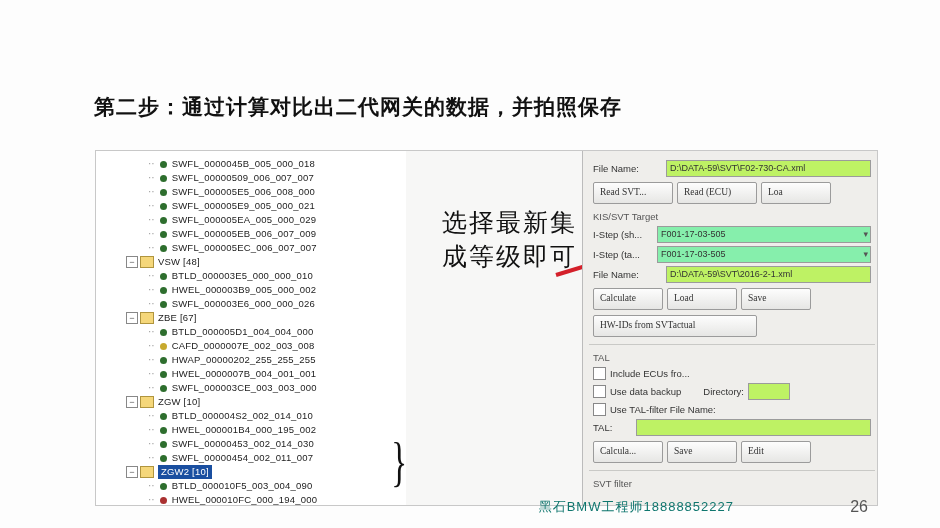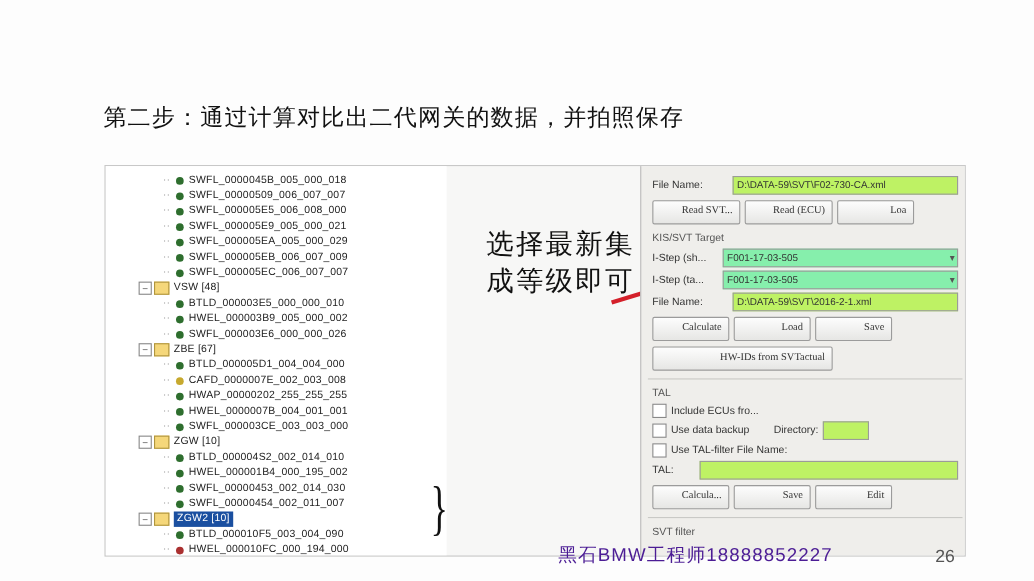--- a/index.html
+++ b/index.html
@@ -1,17 +1,17 @@
 <!DOCTYPE html>
 <html><head>
 <meta charset="utf-8">
 <style>
   html,body{margin:0;padding:0;width:940px;height:528px;background:#fdfdfd;font-family:"Microsoft YaHei",Arial,sans-serif;overflow:hidden}
   .page{position:relative;width:940px;height:528px;box-sizing:border-box;padding:38px 60px 0 60px}
-  .heading{font-size:21px;font-weight:400;color:#111;letter-spacing:1px;margin:55px 0 0 34px}
+  .heading{font-size:21px;font-weight:700;color:#111;letter-spacing:1px;margin:55px 0 0 34px}
   .shot-area{position:absolute;left:95px;top:150px;width:783px;height:356px;border:1px solid #c8c8c8;background:#f7f7f6;overflow:hidden;box-sizing:border-box}
   
   .tree{position:absolute;left:0;top:0;width:310px;height:100%;background:#fff;font:10px/14px "MS Sans Serif",Tahoma,sans-serif;color:#222;padding:6px 0 6px 8px;box-sizing:border-box}
   .row{display:flex;align-items:center;height:14px;white-space:nowrap}
   .dash{color:#999;margin-right:2px}
   .box{display:inline-flex;width:10px;height:10px;border:1px solid #888;align-items:center;justify-content:center;font-size:9px;margin-right:2px;color:#555;background:#fff}
   .folder{width:12px;height:10px;background:#f5d77a;border:1px solid #b0953e;margin-right:4px}
   .dot{width:7px;height:7px;border-radius:50%;margin:0 5px 0 3px;background:#2e6e2e}
   .dot.yel{background:#c7a92e}
   .dot.red{background:#aa3030}
@@ -20,34 +20,34 @@
   .ind1{padding-left:22px}
   .ind2{padding-left:44px}
   .brace{position:absolute;left:290px;top:286px;font-size:55px;color:#111;font-family:serif;line-height:50px;transform:scaleX(.6)}
   
   .callout{position:absolute;left:346px;top:54px;font-size:25px;font-weight:400;color:#111;text-align:center;line-height:34px;letter-spacing:2px;white-space:nowrap}
   
   .panel{position:absolute;right:0;top:0;width:295px;height:100%;background:#efeeeb;border-left:1px solid #bbb;font:10px/12px Tahoma,sans-serif;color:#333;padding:6px 6px 0 10px;box-sizing:border-box}
   .fld{display:flex;align-items:center;margin:3px 0;gap:15px}
   .flbl{min-width:58px;font-size:9.5px}
   .txt{flex:1;height:15px;background:#bef264;border:1px solid #9b9b9b;font-size:9px;padding:0 3px;line-height:15px;overflow:hidden;white-space:nowrap}
-  .btn{height:20px;background:linear-gradient(#fdfdfd,#e6e6e4);border:1px solid #9b9b9b;border-radius:2px;font:9.5px Tahoma;padding:0 6px;min-width:66px;text-align:right;line-height:18px;display:inline-block}
+  .btn{height:20px;background:linear-gradient(#fdfdfd,#e6e6e4);border:1px solid #9b9b9b;border-radius:2px;font:9.5px Tahoma;padding:0 6px;min-width:66px;text-align:left;line-height:18px;display:inline-block}
   .btn.long{min-width:150px}
   .btn.sm{min-width:56px}
   .row-btn{display:flex;gap:4px;margin:5px 0}
   .groupTitle{font-size:9.5px;color:#555;margin:7px 0 2px 0}
   .chk{display:flex;align-items:center;gap:4px;margin:3px 0;font-size:9.5px}
   .chk .cb{width:11px;height:11px;border:1px solid #888;background:#fff}
   .hr{height:1px;background:#c9c9c6;margin:7px -4px 4px -4px}
   .drop{display:flex;align-items:center;margin:3px 0}
   .drop .flbl{min-width:64px}
   .dbox{flex:1;height:15px;background:#86efac;border:1px solid #9b9b9b;font-size:9px;padding:0 3px;line-height:15px;position:relative}
   .dbox:after{content:"▾";position:absolute;right:2px;top:0;font-size:9px;color:#555}
   .pgnum{position:absolute;right:72px;bottom:12px;font-size:16px;color:#555}
-  .watermark{position:absolute;right:183px;bottom:12px;font-size:17px;color:#4c1d95;letter-spacing:1px}
+  .watermark{position:absolute;right:206px;bottom:12px;font-size:13px;color:#0f766e;letter-spacing:1px}
   
   .arrow{position:absolute;left:460px;top:74px;width:200px;height:8px;pointer-events:none}
   .arrow svg{width:200px;height:60px;overflow:visible}
 </style>
 </head>
 <body>
 
 <div class="page">
 
   <div class="heading">第二步：通过计算对比出二代网关的数据，并拍照保存</div>

